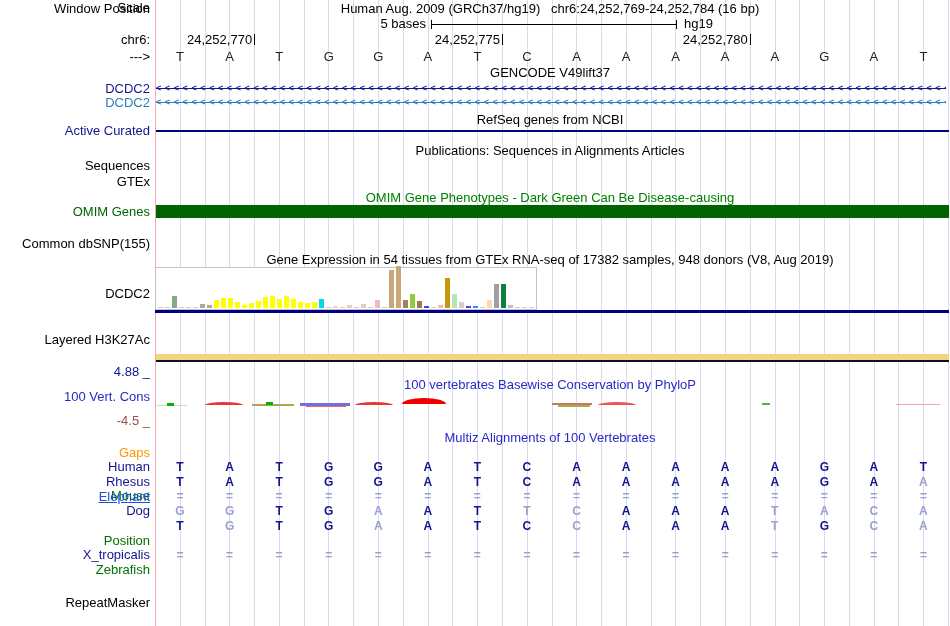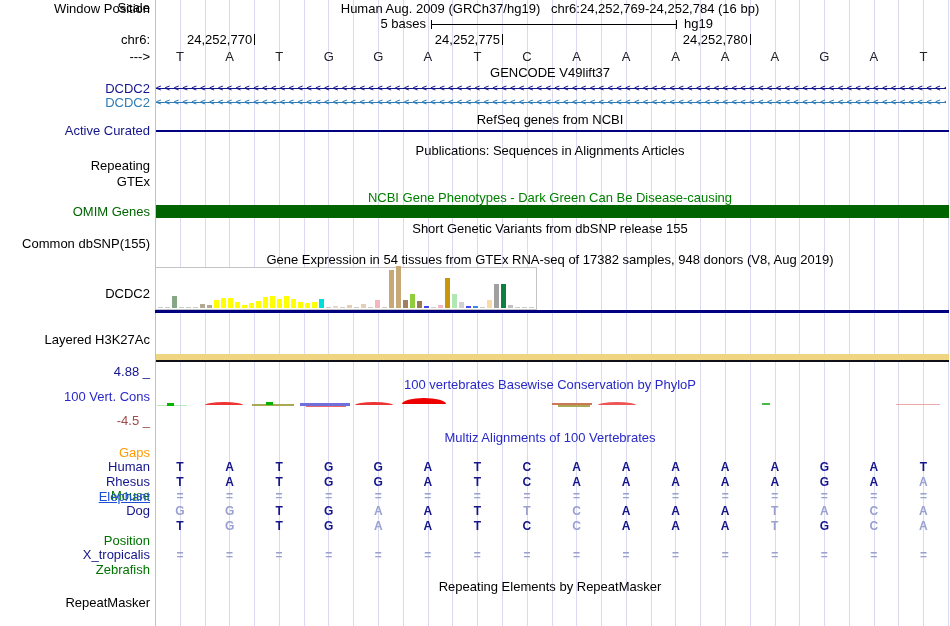--- a/index.html
+++ b/index.html
@@ -129,28 +129,27 @@
   <div class="arrowrow" style="top:96px">
     <div class="line" style="background:#2e7cb8"></div>
     <div class="glyphs" style="color:#2e7cb8">&lt;&lt;&lt;&lt;&lt;&lt;&lt;&lt;&lt;&lt;&lt;&lt;&lt;&lt;&lt;&lt;&lt;&lt;&lt;&lt;&lt;&lt;&lt;&lt;&lt;&lt;&lt;&lt;&lt;&lt;&lt;&lt;&lt;&lt;&lt;&lt;&lt;&lt;&lt;&lt;&lt;&lt;&lt;&lt;&lt;&lt;&lt;&lt;&lt;&lt;&lt;&lt;&lt;&lt;&lt;&lt;&lt;&lt;&lt;&lt;&lt;&lt;&lt;&lt;&lt;&lt;&lt;&lt;&lt;&lt;&lt;&lt;&lt;&lt;&lt;&lt;&lt;&lt;&lt;&lt;&lt;&lt;&lt;&lt;&lt;&lt;&lt;&lt;&lt;&lt;</div>
   </div>
 
   <div class="title" style="top:113px">RefSeq genes from NCBI</div>
   <div class="lbl navy" style="top:124px">Active Curated</div>
   <div id="refseq-line" class="abs"></div>
 
   <div class="title" style="top:144px">Publications: Sequences in Alignments Articles</div>
-  <div class="lbl" style="top:159px">Repeating</div>
+  <div class="lbl" style="top:159px">Sequences</div>
   <div class="lbl" style="top:175px">GTEx</div>
 
-  <div class="title" style="top:191px;color:#008000">NCBI Gene Phenotypes - Dark Green Can Be Disease-causing</div>
+  <div class="title" style="top:191px;color:#008000">OMIM Gene Phenotypes - Dark Green Can Be Disease-causing</div>
   <div class="lbl dgreen" style="top:205px">OMIM Genes</div>
   <div id="omim-bar" class="abs"></div>
 
-  <div class="title" style="top:222px">Short Genetic Variants from dbSNP release 155</div>
   <div class="lbl" style="top:237px">Common dbSNP(155)</div>
 
   <div class="title" style="top:253px">Gene Expression in 54 tissues from GTEx RNA-seq of 17382 samples, 948 donors (V8, Aug 2019)</div>
   <div class="lbl" style="top:287px">DCDC2</div>
   <div id="gtex-panel" class="abs">
       <div class="gtex-bar" style="left: 2px; height: 1px; background: rgb(204, 204, 204);"></div>
       <div class="gtex-bar" style="left: 9px; height: 1px; background: rgb(204, 204, 204);"></div>
       <div class="gtex-bar" style="left: 16px; height: 12px; background: rgb(134, 168, 134);"></div>
       <div class="gtex-bar" style="left: 23px; height: 1px; background: rgb(204, 204, 204);"></div>
       <div class="gtex-bar" style="left: 30px; height: 1px; background: rgb(204, 204, 204);"></div>
@@ -333,15 +332,14 @@
       <div class="mz-letter" style="left: 601.062px; top: 548px; color: rgb(154, 160, 207);">=</div>
       <div class="mz-letter" style="left: 650.625px; top: 548px; color: rgb(154, 160, 207);">=</div>
       <div class="mz-letter" style="left: 700.188px; top: 548px; color: rgb(154, 160, 207);">=</div>
       <div class="mz-letter" style="left: 749.75px; top: 548px; color: rgb(154, 160, 207);">=</div>
       <div class="mz-letter" style="left: 799.312px; top: 548px; color: rgb(154, 160, 207);">=</div>
       <div class="mz-letter" style="left: 848.875px; top: 548px; color: rgb(154, 160, 207);">=</div>
       <div class="mz-letter" style="left: 898.438px; top: 548px; color: rgb(154, 160, 207);">=</div>
       <div class="mz-label" style="top: 563px; color: rgb(0, 114, 0);">Zebrafish</div>
     </div>
 
-  <div class="title" style="top:580px">Repeating Elements by RepeatMasker</div>
   <div class="lbl" style="top:596px">RepeatMasker</div>
 </div>
 
 </body></html>

